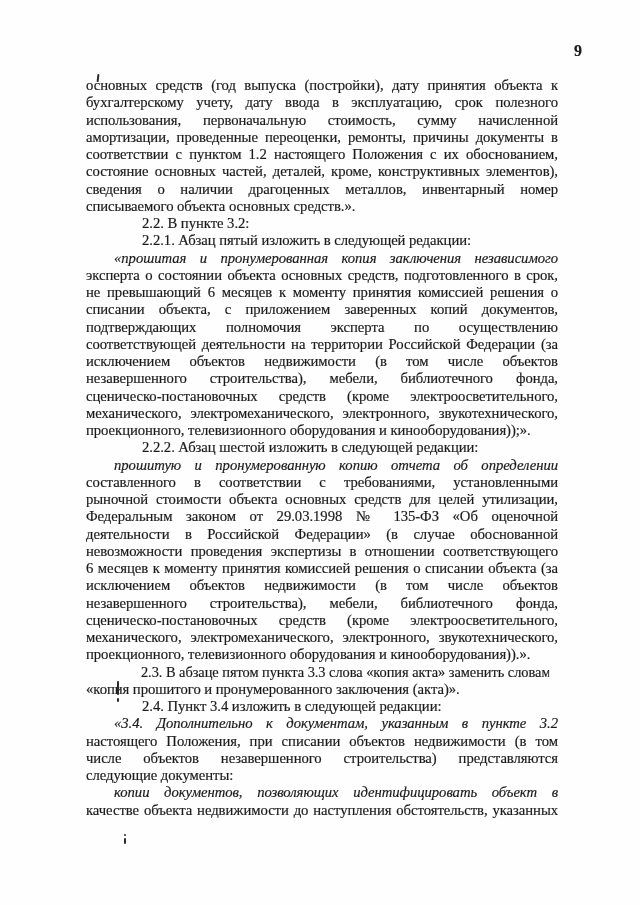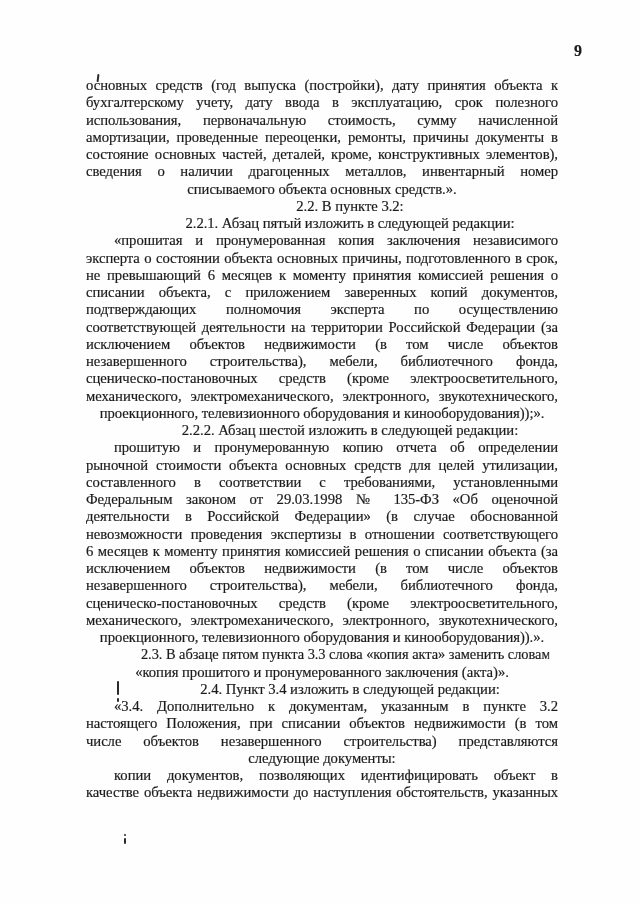--- a/index.html
+++ b/index.html
@@ -33,29 +33,29 @@
     width: 472px;
     font-size: 14.7px;
     line-height: 17.26px;
     letter-spacing: -0.05px;
     -webkit-text-stroke: 0.18px #1b1b1b;
   }
   .para { margin: 0; padding: 0; }
   .line {
     height: 17.26px;
     overflow: hidden;
-    text-align: center;
+    text-align: left;
     white-space: normal;
   }
   .line.j {
     text-align: justify;
     text-align-last: justify;
   }
   .ind-num  { text-indent: 56px; }
-  .ind-body { text-indent: 28px; }
+  .ind-body { text-indent: 28px; font-style: italic; }
 
   
   .artifact { position: absolute; background: #2a2a2a; }
   .art-tick {
     left: 97px; top: 74px; width: 1.5px; height: 8px;
     transform: rotate(7deg); border-radius: 1px;
   }
   .art-bar   { left: 117px; top: 681px; width: 2px; height: 14px; border-radius: 1px; }
   .art-bar2  { left: 117px; top: 698px; width: 2px; height: 4px;  border-radius: 1px; }
   .art-idot  { left: 124px; top: 834px; width: 2px; height: 2px;  border-radius: 50%; }
@@ -67,50 +67,51 @@
 <div id="page">
 
   <div class="pagenum">9</div>
 
   <div class="textblock" id="textblock">
       <div class="para">
         <div class="line j">основных средств (год выпуска (постройки), дату принятия объекта к</div>
         <div class="line j">бухгалтерскому учету, дату ввода в эксплуатацию, срок полезного</div>
         <div class="line j">использования, первоначальную стоимость, сумму начисленной</div>
         <div class="line j">амортизации, проведенные переоценки, ремонты, причины документы в</div>
+        <div class="line j">соответствии с пунктом 1.2 настоящего Положения с их обоснованием,</div>
         <div class="line j">состояние основных частей, деталей, кроме, конструктивных элементов),</div>
         <div class="line j">сведения о наличии драгоценных металлов, инвентарный номер</div>
         <div class="line">списываемого объекта основных средств.».</div>
       </div>
       <div class="para">
         <div class="line ind-num">2.2. В пункте 3.2:</div>
       </div>
       <div class="para">
         <div class="line ind-num">2.2.1. Абзац пятый изложить в следующей редакции:</div>
       </div>
       <div class="para">
         <div class="line j ind-body">«прошитая и пронумерованная копия заключения независимого</div>
-        <div class="line j">эксперта о состоянии объекта основных причины, подготовленного в срок,</div>
+        <div class="line j">эксперта о состоянии объекта основных средств, подготовленного в срок,</div>
         <div class="line j">не превышающий 6 месяцев к моменту принятия комиссией решения о</div>
         <div class="line j">списании объекта, с приложением заверенных копий документов,</div>
         <div class="line j">подтверждающих полномочия эксперта по осуществлению</div>
         <div class="line j">соответствующей деятельности на территории Российской Федерации (за</div>
         <div class="line j">исключением объектов недвижимости (в том числе объектов</div>
         <div class="line j">незавершенного строительства), мебели, библиотечного фонда,</div>
         <div class="line j">сценическо-постановочных средств (кроме электроосветительного,</div>
         <div class="line j">механического, электромеханического, электронного, звукотехнического,</div>
         <div class="line">проекционного, телевизионного оборудования и кинооборудования));».</div>
       </div>
       <div class="para">
         <div class="line ind-num">2.2.2. Абзац шестой изложить в следующей редакции:</div>
       </div>
       <div class="para">
         <div class="line j ind-body">прошитую и пронумерованную копию отчета об определении</div>
+        <div class="line j">составленного в соответствии с требованиями, установленными</div>
         <div class="line j">рыночной стоимости объекта основных средств для целей утилизации,</div>
-        <div class="line j">составленного в соответствии с требованиями, установленными</div>
         <div class="line j">Федеральным законом от 29.03.1998 № 135-ФЗ «Об оценочной</div>
         <div class="line j">деятельности в Российской Федерации» (в случае обоснованной</div>
         <div class="line j">невозможности проведения экспертизы в отношении соответствующего</div>
         <div class="line j">6 месяцев к моменту принятия комиссией решения о списании объекта (за</div>
         <div class="line j">исключением объектов недвижимости (в том числе объектов</div>
         <div class="line j">незавершенного строительства), мебели, библиотечного фонда,</div>
         <div class="line j">сценическо-постановочных средств (кроме электроосветительного,</div>
         <div class="line j">механического, электромеханического, электронного, звукотехнического,</div>
         <div class="line">проекционного, телевизионного оборудования и кинооборудования)).».</div>
       </div>

